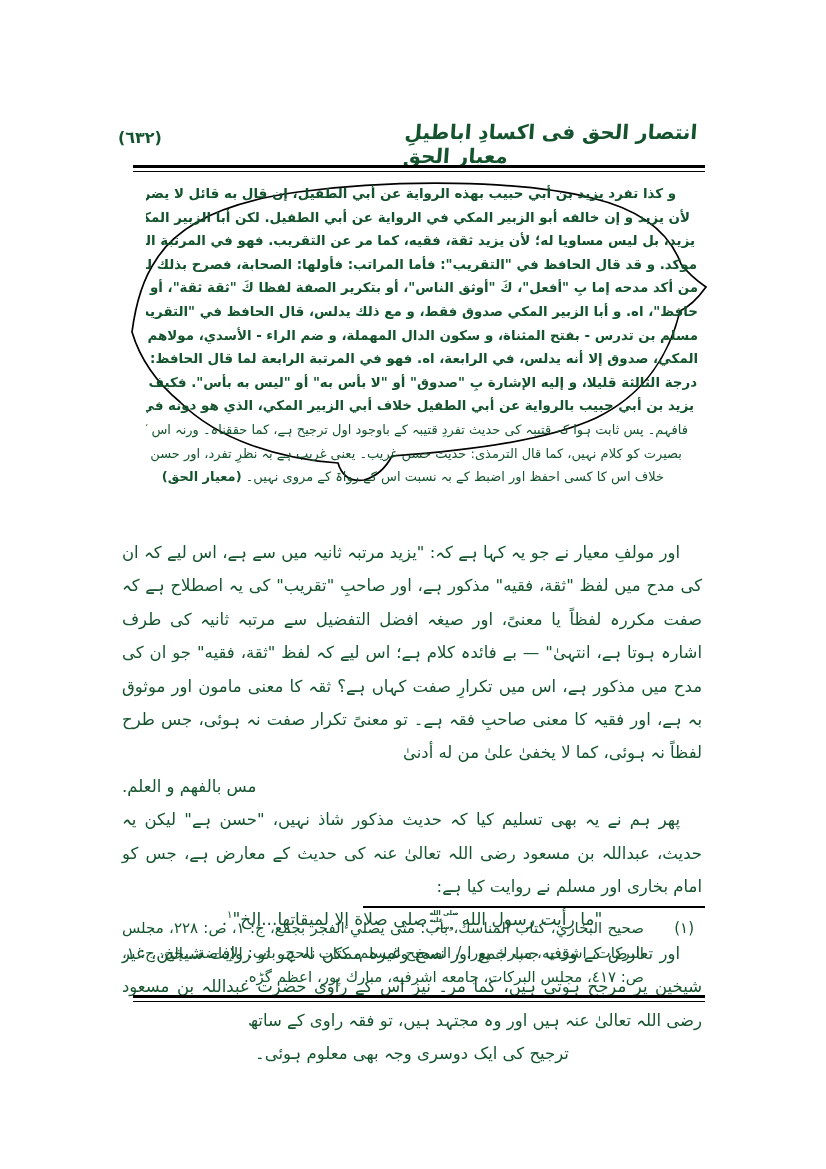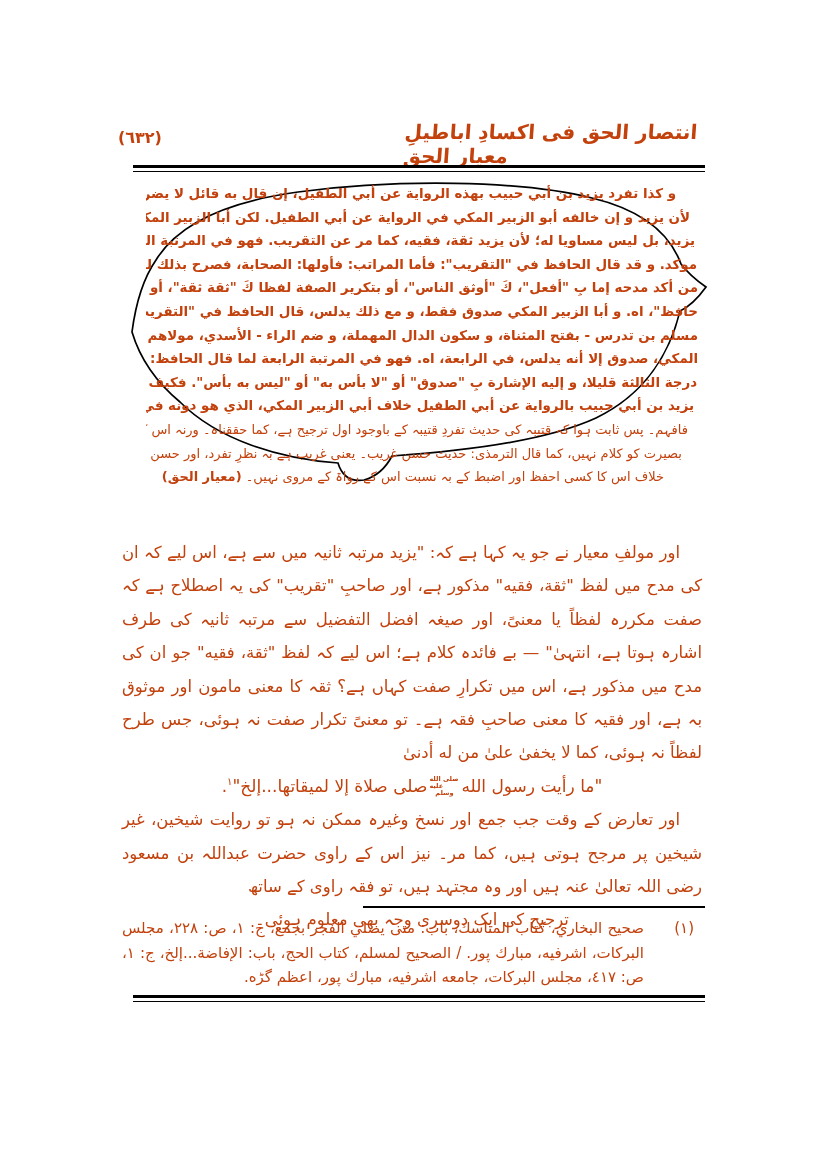--- a/index.html
+++ b/index.html
@@ -1,21 +1,21 @@
 <!DOCTYPE html>
 <html lang="ur" dir="rtl"><head>
 <meta charset="utf-8">
 <style>
   html,body{margin:0;padding:0;background:#ffffff;}
   .page{
     position:relative;
     width:826px;height:1169px;
     background:#ffffff;
     font-family:"DejaVu Sans",sans-serif;
-    color:#c2410c;
+    color:#14532d;
     overflow:hidden;
     direction:rtl;
   }
   
   .page-num{
     position:absolute;left:118px;top:128px;
     font-size:16px;font-weight:bold;letter-spacing:1px;
     direction:ltr;
   }
   .book-title{
@@ -126,20 +126,22 @@
       <div class="bline urdu bl10">فافہم۔ پس ثابت ہوا کہ قتیبہ کی حدیث تفردِ قتیبہ کے باوجود اول ترجیح ہے، کما حققناہ۔ ورنہ اس کے حسن میں تو کسی اہل</div>
       <div class="bline urdu bl11">بصیرت کو کلام نہیں، کما قال الترمذی: حدیث حسن غریب۔ یعنی غریب ہے بہ نظرِ تفرد، اور حسن ہے اس نظر سے کہ</div>
       <div class="bline urdu bl12">
         <span>خلاف اس کا کسی احفظ اور اضبط کے بہ نسبت اس کے رواۃ کے مروی نہیں۔ </span><span class="ref">(معیار الحق)</span>
       </div>
     </div>
   </div>
 
   <div class="body-text">
     <p class="para">اور مولفِ معیار نے جو یہ کہا ہے کہ: "یزید مرتبہ ثانیہ میں سے ہے، اس لیے کہ ان کی مدح میں لفظ "ثقة، فقیه" مذکور ہے، اور صاحبِ "تقریب" کی یہ اصطلاح ہے کہ صفت مکررہ لفظاً یا معنیً، اور صیغہ افضل التفضیل سے مرتبہ ثانیہ کی طرف اشارہ ہوتا ہے، انتہیٰ" — بے فائدہ کلام ہے؛ اس لیے کہ لفظ "ثقة، فقیه" جو ان کی مدح میں مذکور ہے، اس میں تکرارِ صفت کہاں ہے؟ ثقہ کا معنی مامون اور موثوق بہ ہے، اور فقیہ کا معنی صاحبِ فقہ ہے۔ تو معنیً تکرار صفت نہ ہوئی، جس طرح لفظاً نہ ہوئی، کما لا یخفیٰ علیٰ من له أدنیٰ</p>
+    <p class="para tail-left">مس بالفهم و العلم.</p>
+    <p class="para">پھر ہم نے یہ بھی تسلیم کیا کہ حدیث مذکور شاذ نہیں، "حسن ہے" لیکن یہ حدیث، عبداللہ بن مسعود رضی اللہ تعالیٰ عنہ کی حدیث کے معارض ہے، جس کو امام بخاری اور مسلم نے روایت کیا ہے:</p>
     <p class="para quote-line">
       <span>"ما رأیت رسول الله</span><span class="saw">صلى الله عليه وسلم</span><span>صلی صلاة إلا لمیقاتها...إلخ"</span><span class="fn-ref">١</span><span>.</span>
     </p>
     <p class="para">اور تعارض کے وقت جب جمع اور نسخ وغیرہ ممکن نہ ہو تو روایت شیخین، غیر شیخین پر مرجح ہوتی ہیں، کما مر۔ نیز اس کے راوی حضرت عبداللہ بن مسعود رضی اللہ تعالیٰ عنہ ہیں اور وہ مجتہد ہیں، تو فقہ راوی کے ساتھ</p>
     <p class="para tail-center">ترجیح کی ایک دوسری وجہ بھی معلوم ہوئی۔</p>
   </div>
 
   <div class="fn-sep"></div>
   <div class="footnote">
     <span class="fn-marker">(١)</span>

